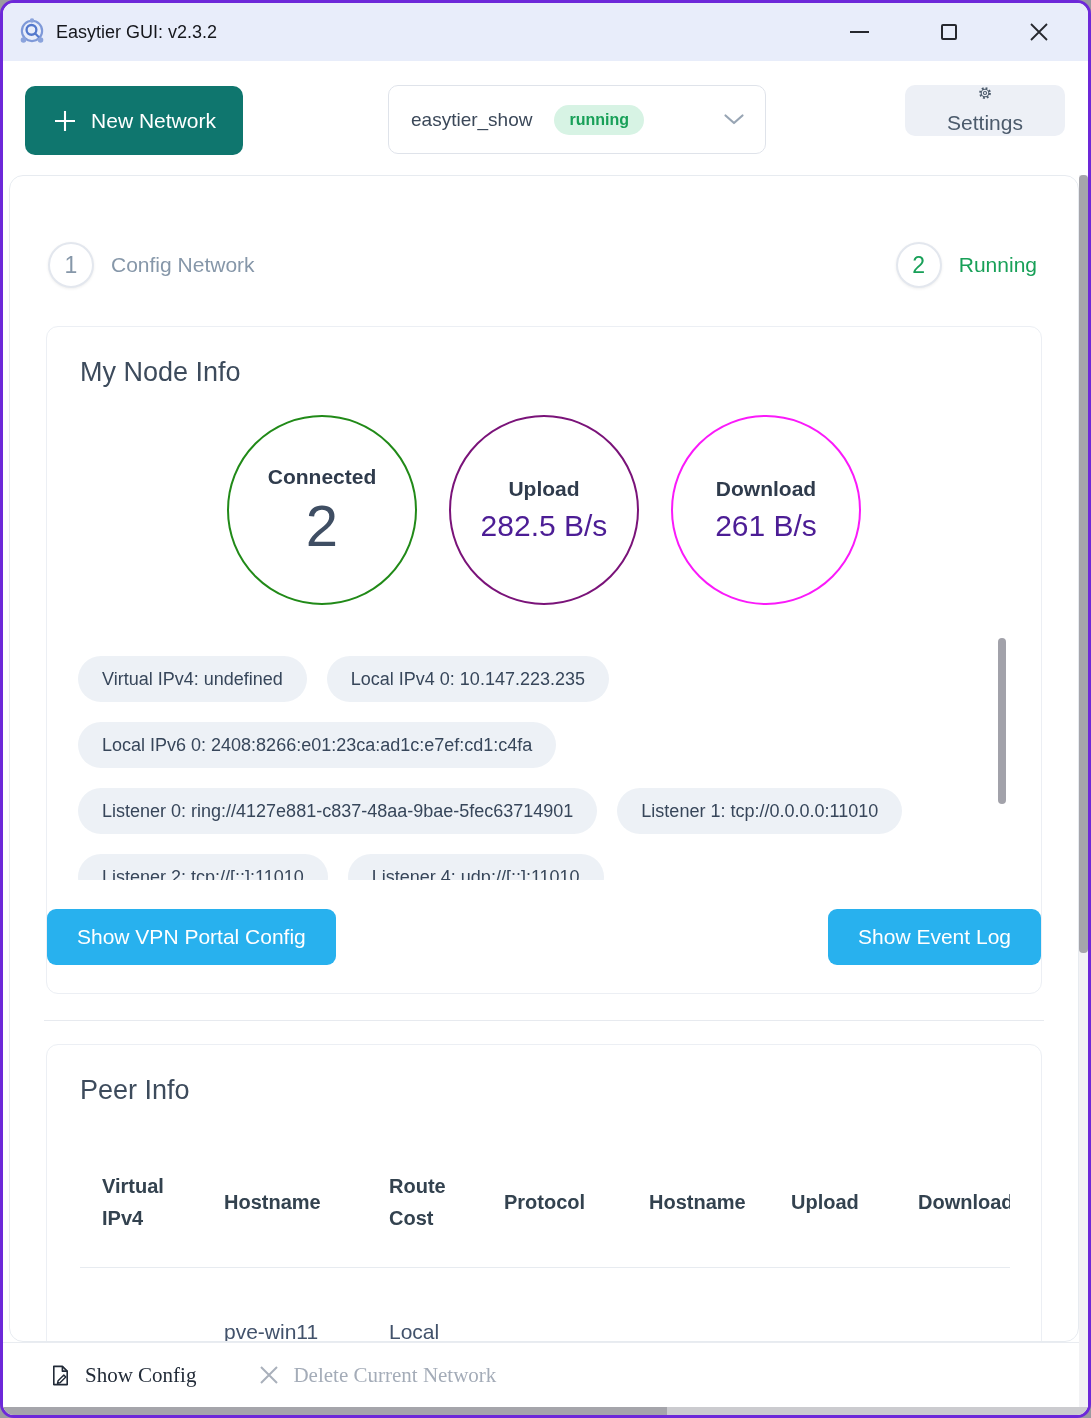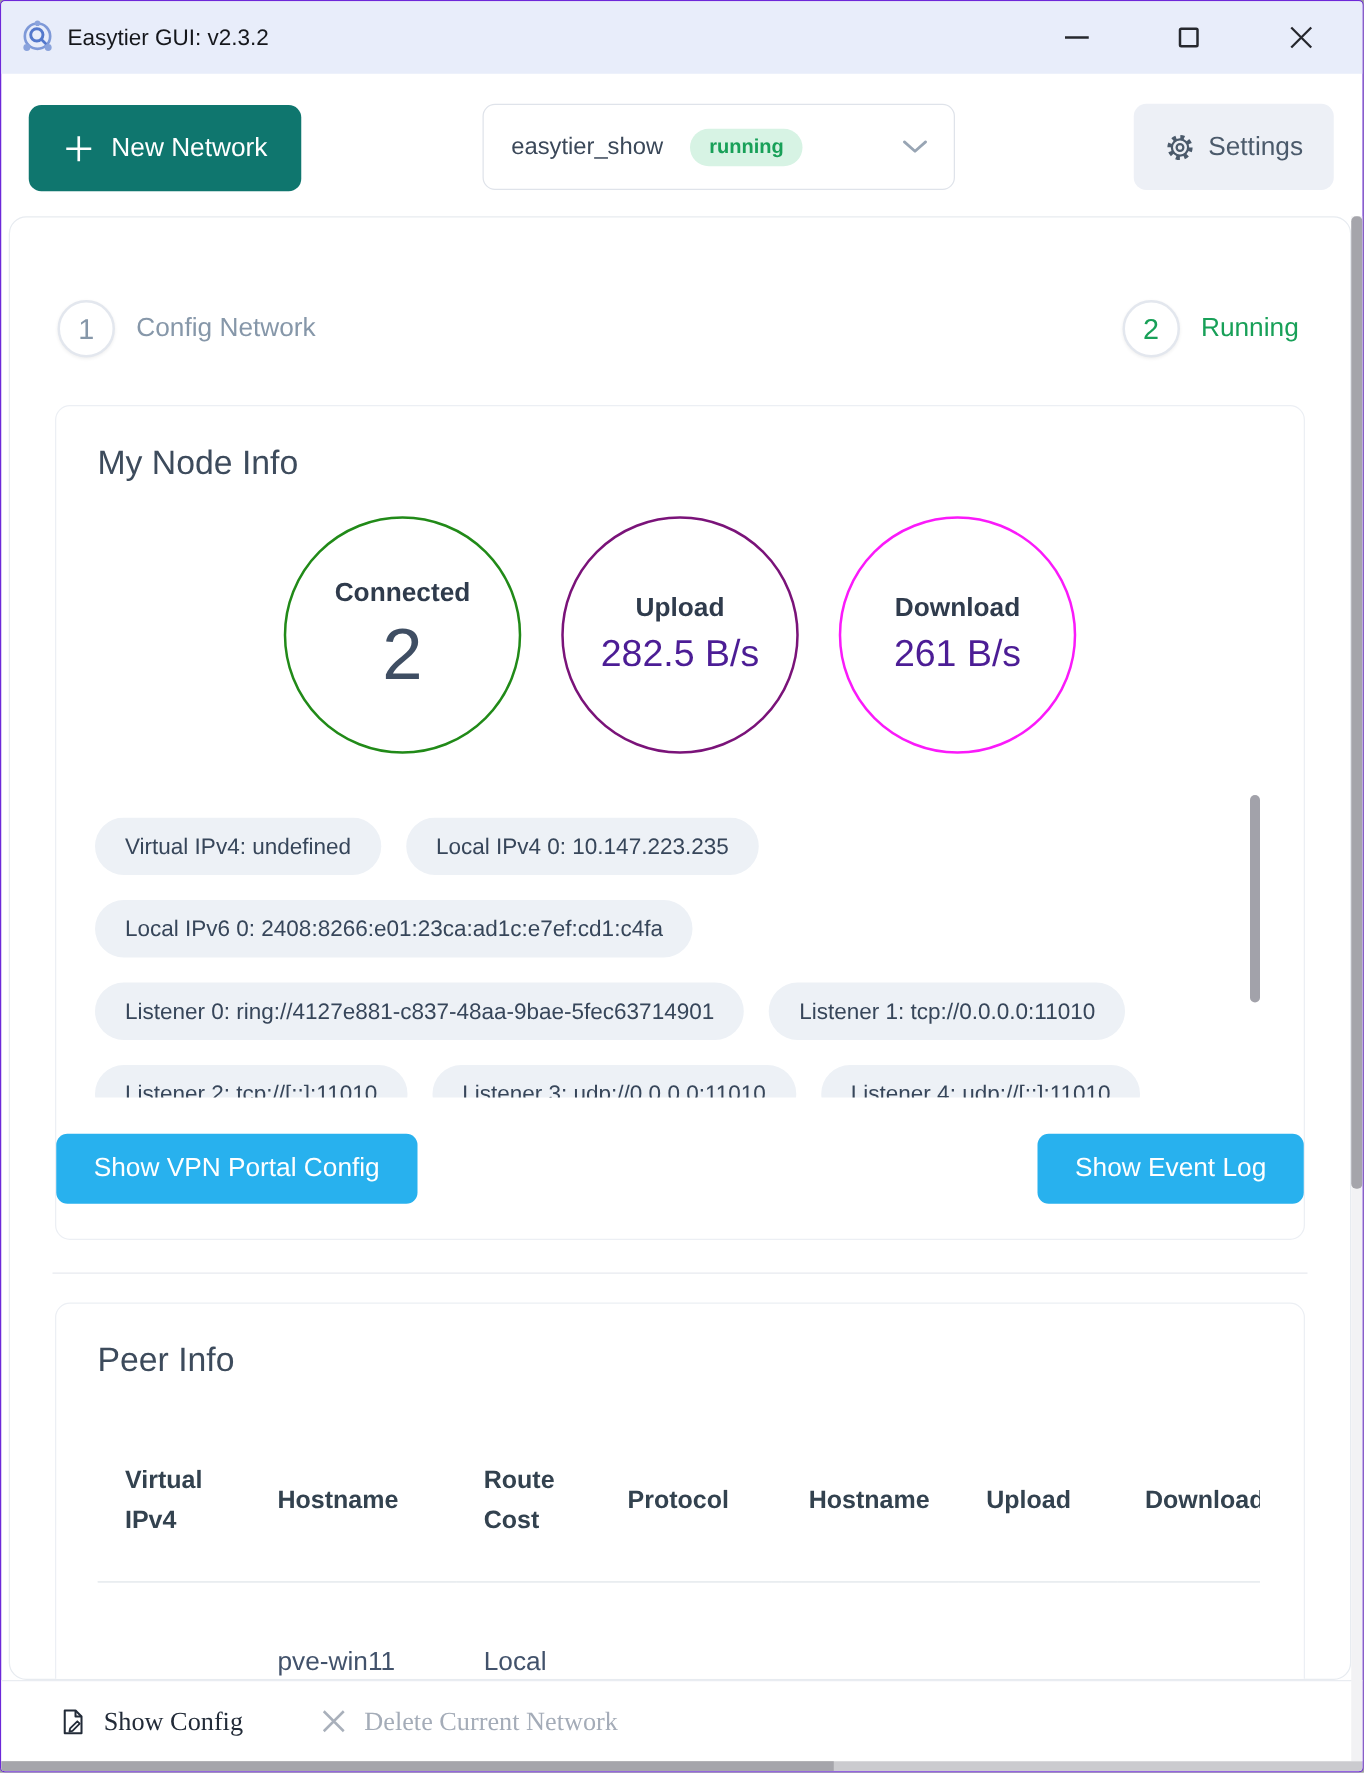--- a/index.html
+++ b/index.html
@@ -1,33 +1,33 @@
 <!DOCTYPE html>
 <html><head>
 <meta charset="utf-8">
 <style>
   html,body{margin:0;padding:0;background:#9a9aa0;font-family:"Liberation Sans","DejaVu Sans",sans-serif;}
   *{box-sizing:border-box;}
-  .window{position:relative;width:1091px;height:1418px;background:#fff;border-radius:4px;overflow:hidden;border:1px solid #6d28d9;}
+  .window{position:relative;width:1091px;height:1418px;background:#fff;border-radius:14px;overflow:hidden;border:3px solid #6d28d9;}
 
   
   .titlebar{position:absolute;top:0;left:0;right:0;height:58px;background:#e8edfa;display:flex;align-items:center;padding-left:13px;}
   .app-title{font-size:18px;color:#15171c;margin-left:8px;}
   .win-controls{position:absolute;right:20px;top:0;height:58px;display:flex;align-items:center;}
   .win-btn{width:58px;height:58px;display:flex;align-items:center;justify-content:center;margin-left:32px;}
   .glyph-min{width:19px;height:2px;background:#26282e;}
   .glyph-max{width:16px;height:16px;border:2px solid #26282e;border-radius:2px;}
 
   
   .btn-new{position:absolute;left:22px;top:83px;width:218px;height:69px;background:#0f766e;border:none;border-radius:10px;color:#fff;font-size:21px;display:flex;align-items:center;justify-content:center;gap:13px;cursor:pointer;font-family:inherit;}
   .net-select{position:absolute;left:385px;top:82px;width:378px;height:69px;background:#fff;border:1px solid #dfe3ea;border-radius:10px;display:flex;align-items:center;padding:0 20px 0 22px;cursor:pointer;}
   .net-value{font-size:19px;color:#3b4859;}
   .status-badge{margin-left:22px;padding:6px 15px;background:#d7f3e4;color:#18a058;font-size:16px;font-weight:bold;border-radius:999px;}
   .chev{margin-left:auto;display:flex;}
-  .btn-settings{position:absolute;right:23px;top:82px;width:160px;height:69px;background:#edf0f6;border:none;border-radius:10px;display:flex;align-items:center;justify-content:center;gap:11px;color:#4b5a6b;font-size:21px;cursor:pointer;font-family:inherit;}
+  .btn-settings{position:absolute;right:23px;top:82px;width:160px;height:51px;background:#edf0f6;border:none;border-radius:10px;display:flex;align-items:center;justify-content:center;gap:11px;color:#4b5a6b;font-size:21px;cursor:pointer;font-family:inherit;flex-direction:column;}
 
   
   .main-panel{position:absolute;left:6px;top:172px;right:9px;bottom:73px;background:#fff;border:1px solid #e7ebf0;border-radius:14px;overflow:hidden;}
 
   .step{position:absolute;top:66px;display:flex;align-items:center;gap:17px;}
   .step-1{left:38px;}
   .step-2{right:41px;}
   .step-circle{width:46px;height:46px;background:#fff;border:2px solid #e3e7ee;border-radius:50%;display:flex;align-items:center;justify-content:center;font-size:23px;color:#8697a9;box-shadow:0 1px 3px rgba(0,0,0,.07);}
   .step-label{font-size:21px;color:#8697a9;}
   .step.active .step-circle,.step.active .step-label{color:#18a058;}
@@ -156,21 +156,20 @@
         </div>
       </div>
 
       <div class="chips">
         <span class="chip">Virtual IPv4: undefined</span>
         <span class="chip">Local IPv4 0: 10.147.223.235</span>
         <span class="chip">Local IPv6 0: 2408:8266:e01:23ca:ad1c:e7ef:cd1:c4fa</span>
         <span class="chip">Listener 0: ring://4127e881-c837-48aa-9bae-5fec63714901</span>
         <span class="chip">Listener 1: tcp://0.0.0.0:11010</span>
         <span class="chip">Listener 2: tcp://[::]:11010</span>
-        <span class="chip">Listener 3: udp://0.0.0.0:11010</span>
         <span class="chip">Listener 4: udp://[::]:11010</span>
       </div>
       <div class="chips-thumb"></div>
 
       <div class="actions">
         <button class="btn-blue">Show VPN Portal Config</button>
         <button class="btn-blue">Show Event Log</button>
       </div>
     </div>
 

